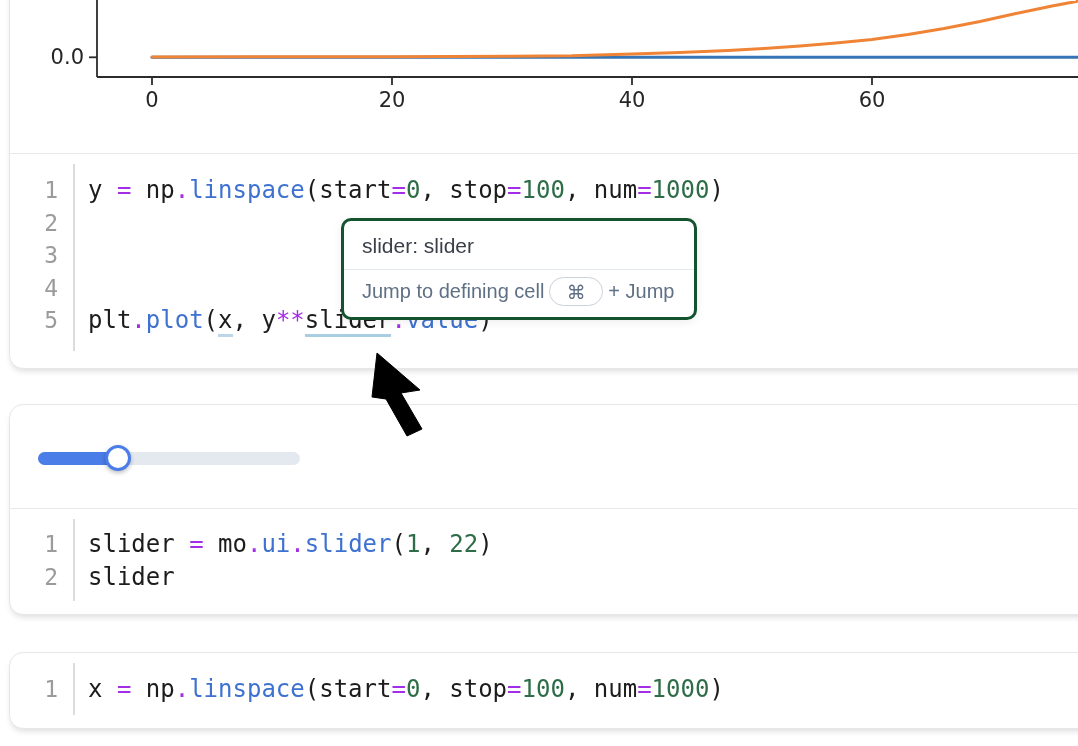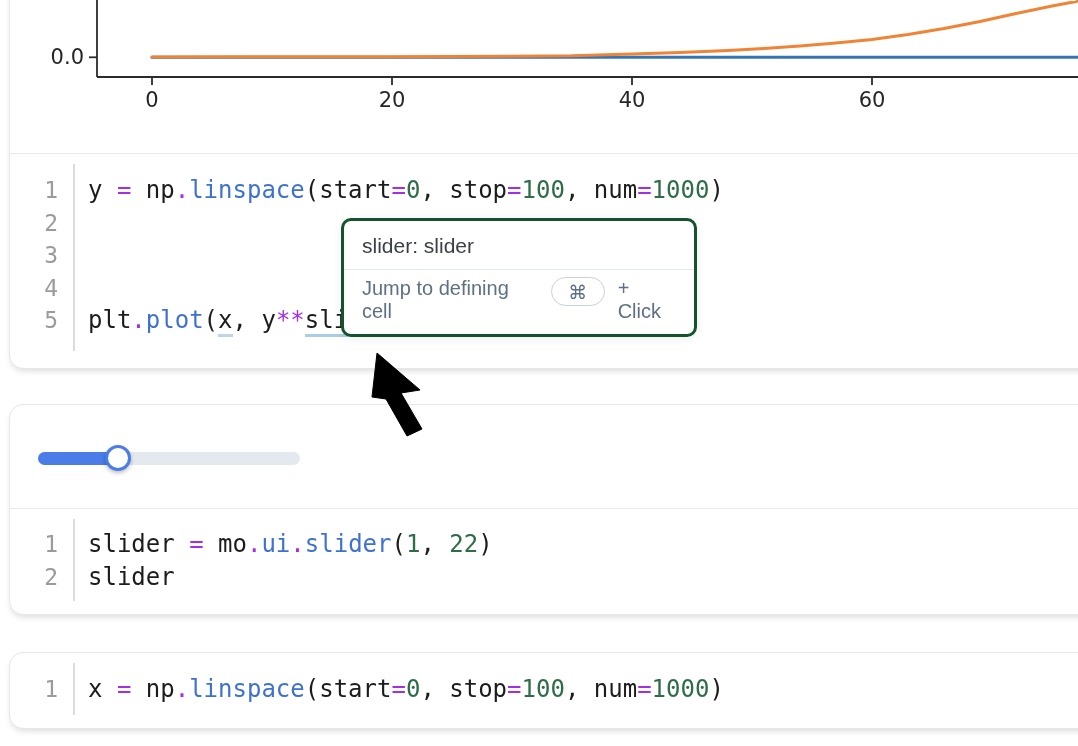--- a/index.html
+++ b/index.html
@@ -56,21 +56,21 @@
 
   
   .tooltip{
     position:absolute;left:318px;top:218px;width:350px;z-index:5;
     background:#fff;border:3px solid #14532d;border-radius:10px;
     box-shadow:0 2px 10px rgba(0,0,0,0.07);
     margin-left:23px;
   }
   .tt-title{padding:13px 18px 11px;font-size:21px;color:#3a4049;}
   .tt-div{height:1px;background:#e4e9ef;margin:0;}
-  .tt-action{display:flex;align-items:flex-start;gap:13px;padding:7px 18px 11px;
+  .tt-action{display:flex;align-items:center;gap:5px;padding:7px 18px 11px;
              font-size:20px;color:#5f7085;}
   .kbd{display:inline-flex;align-items:center;justify-content:center;
        min-width:26px;height:25px;padding:1px 13px;border:1.5px solid #c9d1da;
        border-radius:15px;font-size:19px;color:#5f7085;
        font-family:"DejaVu Sans",sans-serif;}
 
   .cursor{position:absolute;left:363px;top:348px;z-index:10;pointer-events:none;}
 
   .plot-font{font-family:"DejaVu Sans",sans-serif;}
 </style>
@@ -133,19 +133,19 @@
       </div>
   </div>
 </section>
 
 <div class="tooltip">
   <div class="tt-title">slider: slider</div>
   <div class="tt-div"></div>
   <div class="tt-action">
     <span>Jump to defining cell</span>
     <span class="kbd">⌘</span>
-    <span>+ Click</span>
+    <span>+ Jump</span>
   </div>
 </div>
 
 <svg class="cursor" width="80" height="100" viewBox="0 0 80 100">
   <polygon points="14,5 57,42 38,45 59,81 44,88 23,51 9,49" fill="#000" stroke="#000" stroke-width="1" stroke-linejoin="round"></polygon>
 </svg>
 
 </body></html>

